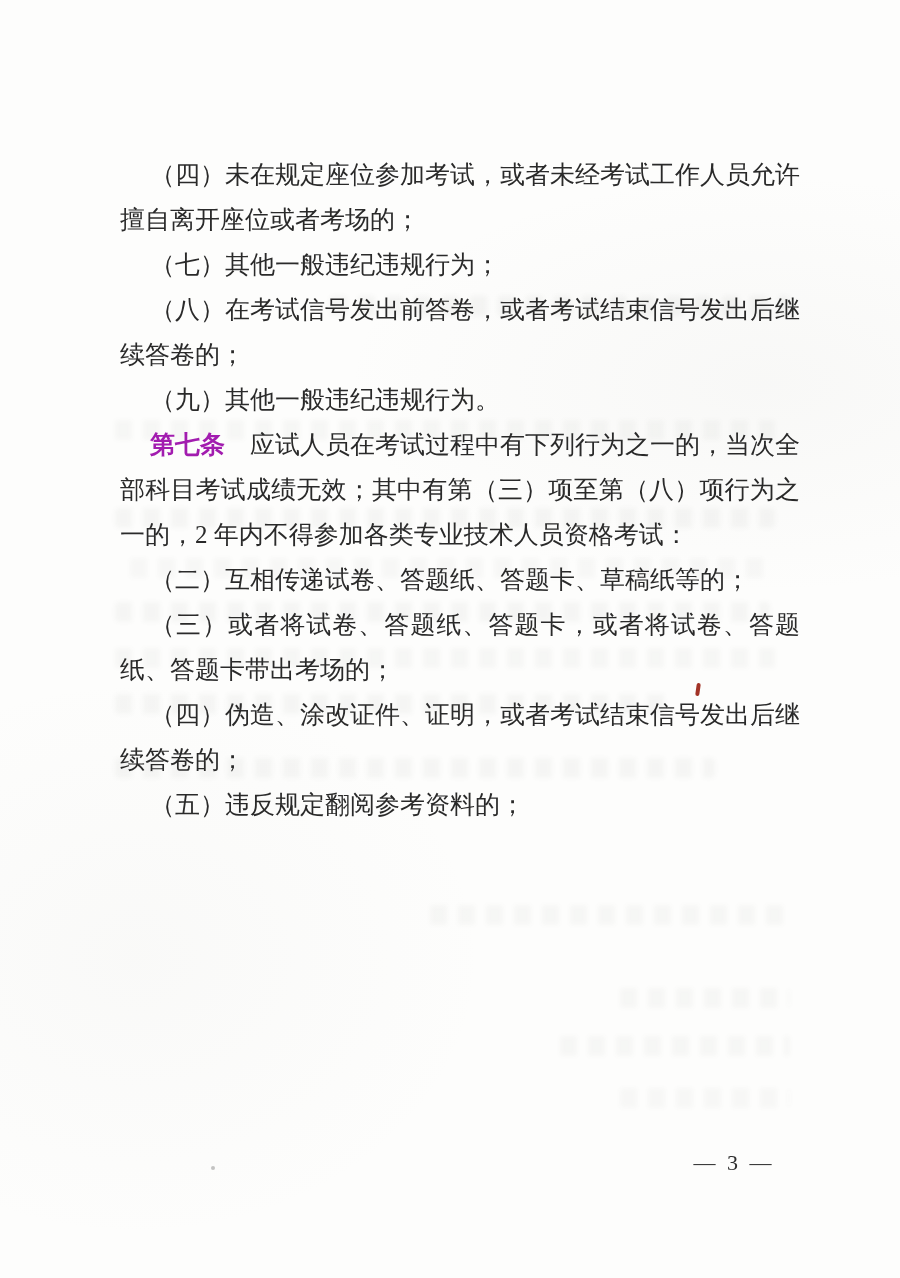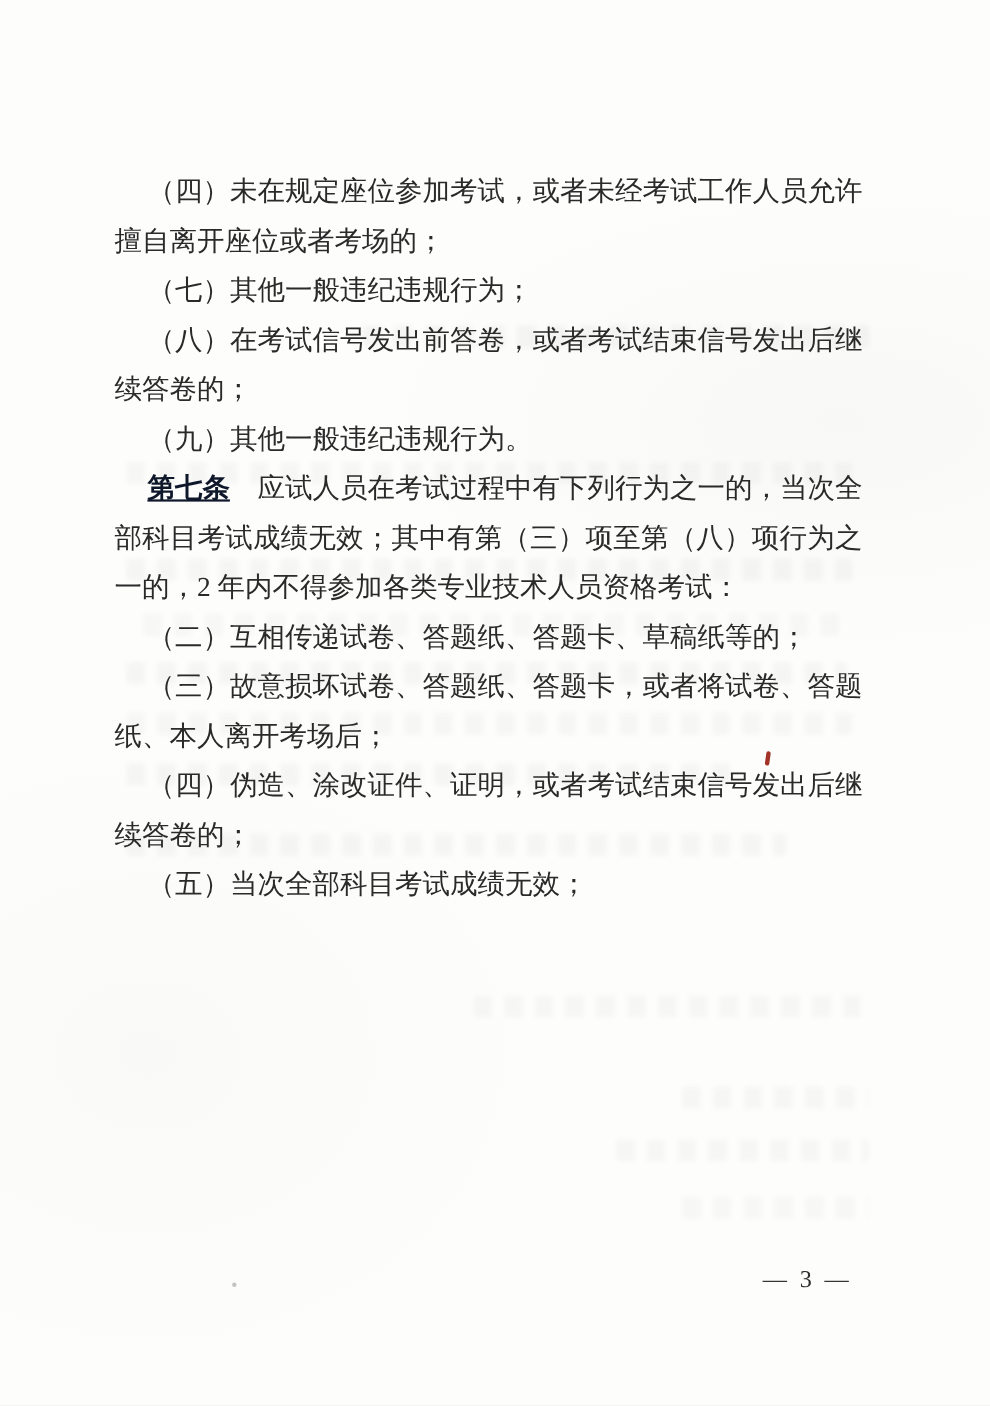--- a/index.html
+++ b/index.html
@@ -21,40 +21,39 @@
     content: "";
     position: absolute;
     inset: 0;
     pointer-events: none;
     background:
       radial-gradient(ellipse 600px 300px at 85% 30%, rgba(190,190,185,0.08), transparent 70%),
       radial-gradient(ellipse 500px 400px at 15% 75%, rgba(190,190,185,0.06), transparent 70%);
   }
   .content {
     position: absolute;
-    left: 104px;
+    left: 120px;
     top: 152px;
     width: 680px;
     font-size: 25px;
     line-height: 45px;
     color: #2a2a2a;
     text-align: justify;
     text-justify: inter-character;
     z-index: 2;
   }
   .para {
     margin: 0;
     text-indent: 30px;
     word-break: break-all;
   }
   .article-head {
     font-family: "Liberation Sans", "DejaVu Sans", sans-serif;
     font-weight: bold;
-    color: #0f172a;
-    text-decoration: underline;
+    color: #a21caf;
   }
   .page-number {
     position: absolute;
     left: 688px;
     top: 1150px;
     width: 92px;
     text-align: center;
     font-size: 22px;
     letter-spacing: 3px;
     color: #2f2f2f;
@@ -113,23 +112,23 @@
   <div class="smudge" style="left:560px; top:1036px; width:230px; opacity:0.08;"></div>
   <div class="smudge" style="left:620px; top:1088px; width:170px; opacity:0.07;"></div>
 
   <div class="content">
     <p class="para"><span>（四）未在规定座位参加考试，或者未经考试工作人员允许擅自离开座位或者考场的；</span></p>
     <p class="para"><span>（七）其他一般违纪违规行为；</span></p>
     <p class="para"><span>（八）在考试信号发出前答卷，或者考试结束信号发出后继续答卷的；</span></p>
     <p class="para"><span>（九）其他一般违纪违规行为。</span></p>
     <p class="para"><span class="article-head">第七条</span><span>　应试人员在考试过程中有下列行为之一的，当次全部科目考试成绩无效；其中有第（三）项至第（八）项行为之一的，2 年内不得参加各类专业技术人员资格考试：</span></p>
     <p class="para"><span>（二）互相传递试卷、答题纸、答题卡、草稿纸等的；</span></p>
-    <p class="para"><span>（三）故意损坏试卷、答题纸、答题卡，或者将试卷、答题纸、本人离开考场后；</span></p>
+    <p class="para"><span>（三）或者将试卷、答题纸、答题卡，或者将试卷、答题纸、答题卡带出考场的；</span></p>
     <p class="para"><span>（四）伪造、涂改证件、证明，或者考试结束信号发出后继续答卷的；</span></p>
-    <p class="para"><span>（五）当次全部科目考试成绩无效；</span></p>
+    <p class="para"><span>（五）违反规定翻阅参考资料的；</span></p>
   </div>
 
   <div class="ink-mark"></div>
   <div class="speck"></div>
 
   <div class="page-number">— 3 —</div>
 
 </div>
 
 </body></html>

